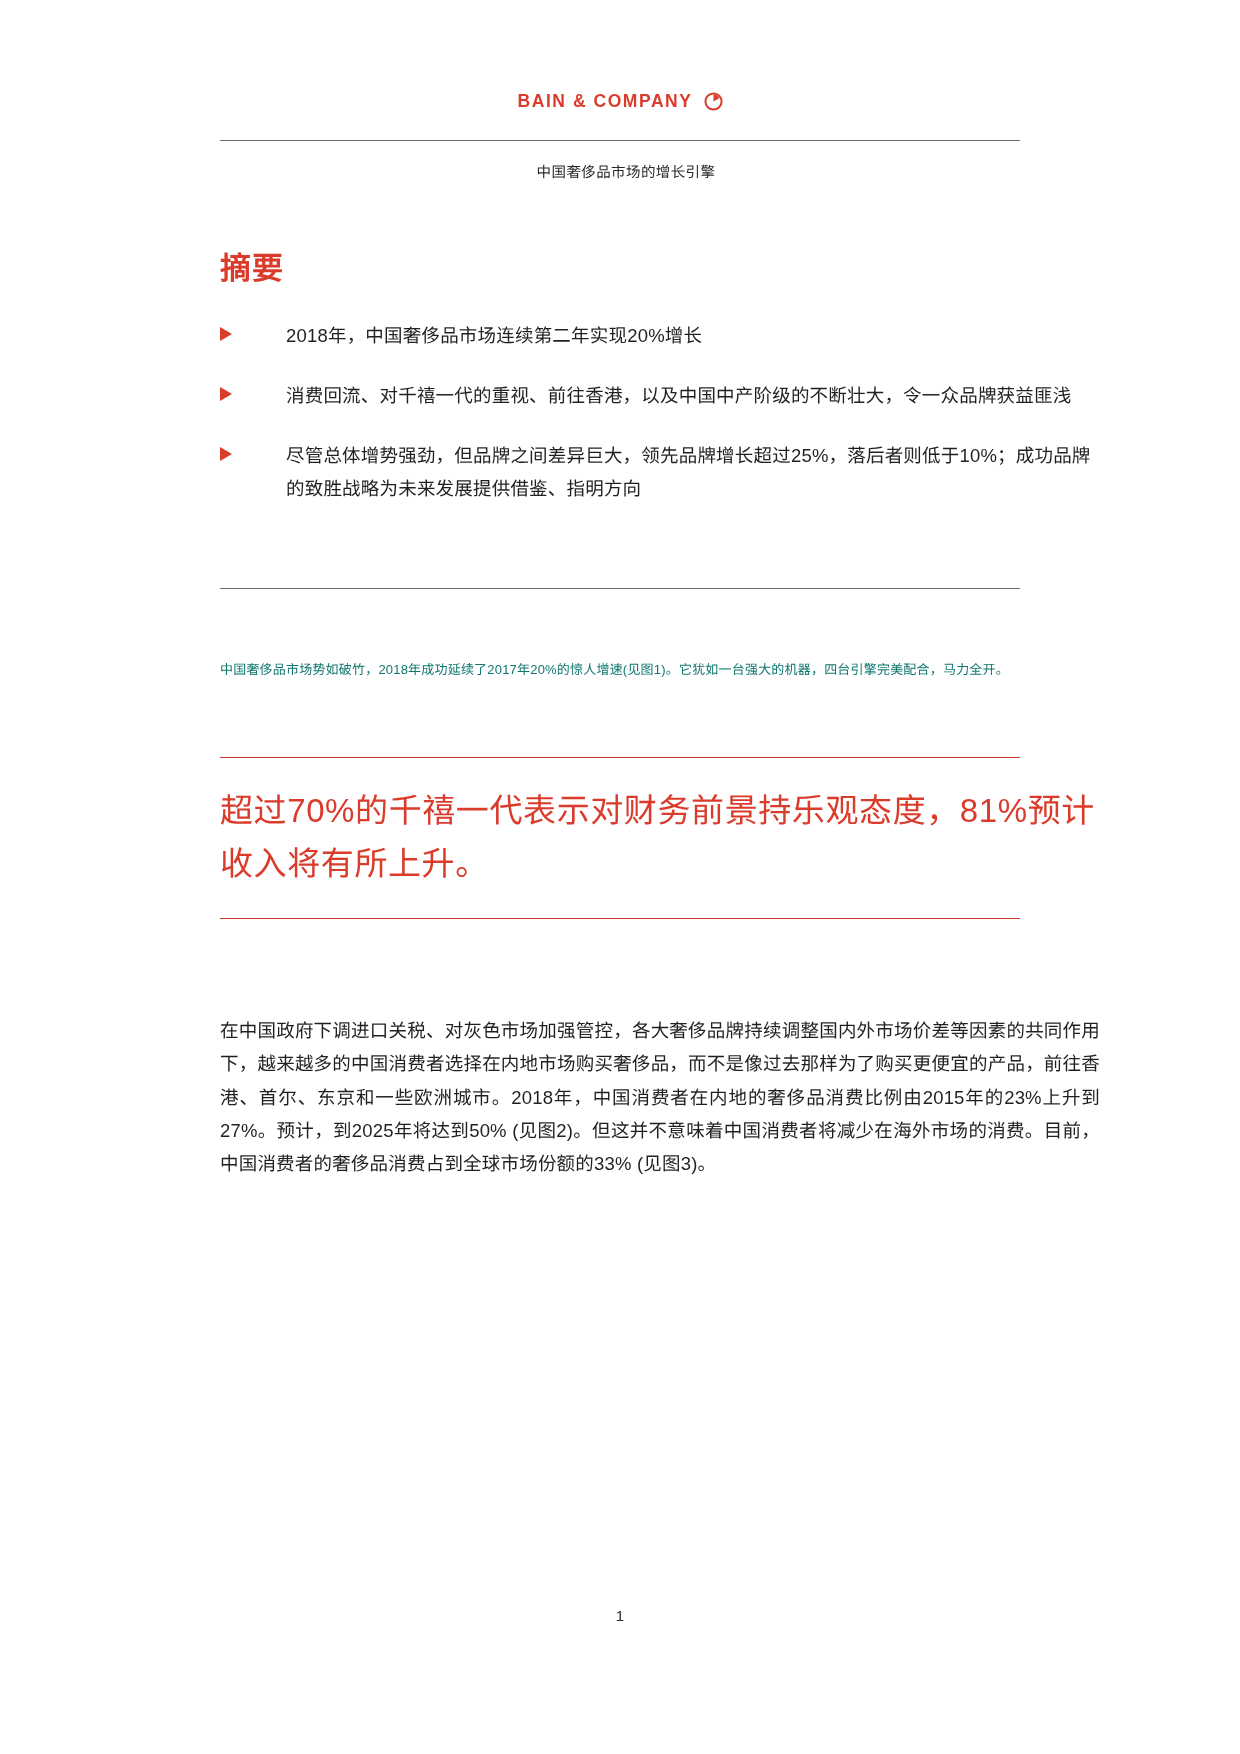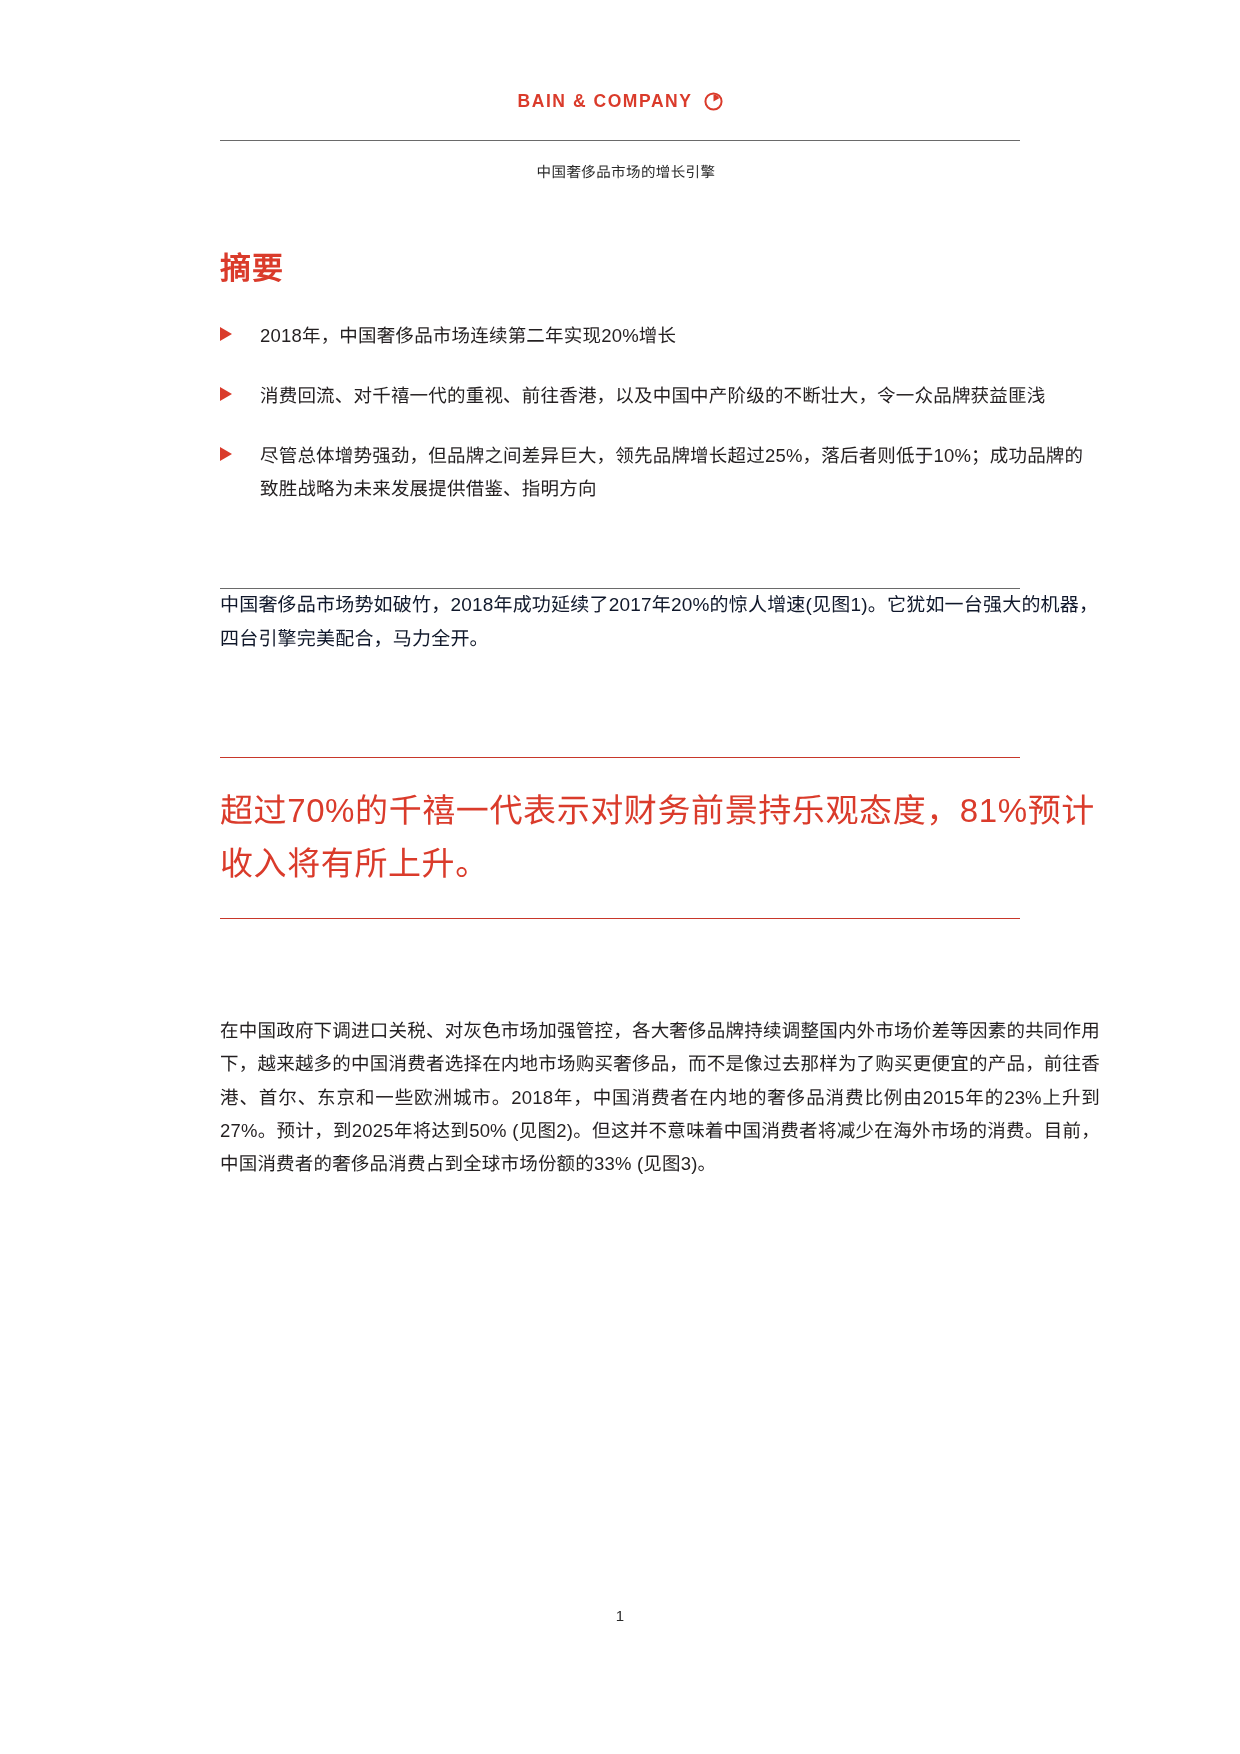--- a/index.html
+++ b/index.html
@@ -99,44 +99,45 @@
     letter-spacing: 1px;
   }
 
   #bullet-list {
     top: 320px;
   }
   .bullet {
     display: flex;
     align-items: flex-start;
     margin-bottom: 27px;
+    gap: 26px;
   }
   .bullet:last-child { margin-bottom: 8px; }
   .bullet-marker {
     flex: 0 0 auto;
     width: 12px;
     margin-right: 28px;
     padding-top: 7px;
     line-height: 0;
   }
   .bullet-marker svg { display: block; }
   .bullet-text {
     flex: 1 1 auto;
     font-size: 18.5px;
     line-height: 1.78;
     color: #231f20;
     letter-spacing: 0.2px;
   }
 
   
   #intro-paragraph {
-    top: 588px;
-    font-size: 19px;
+    top: 658px;
+    font-size: 13px;
     line-height: 1.80;
-    color: #0f172a;
+    color: #0f766e;
     letter-spacing: 0.2px;
   }
 
   
   #pull-quote {
     top: 784px;
     color: #DA3B2B;
     font-size: 33px;
     line-height: 1.62;
     letter-spacing: 0.6px;

